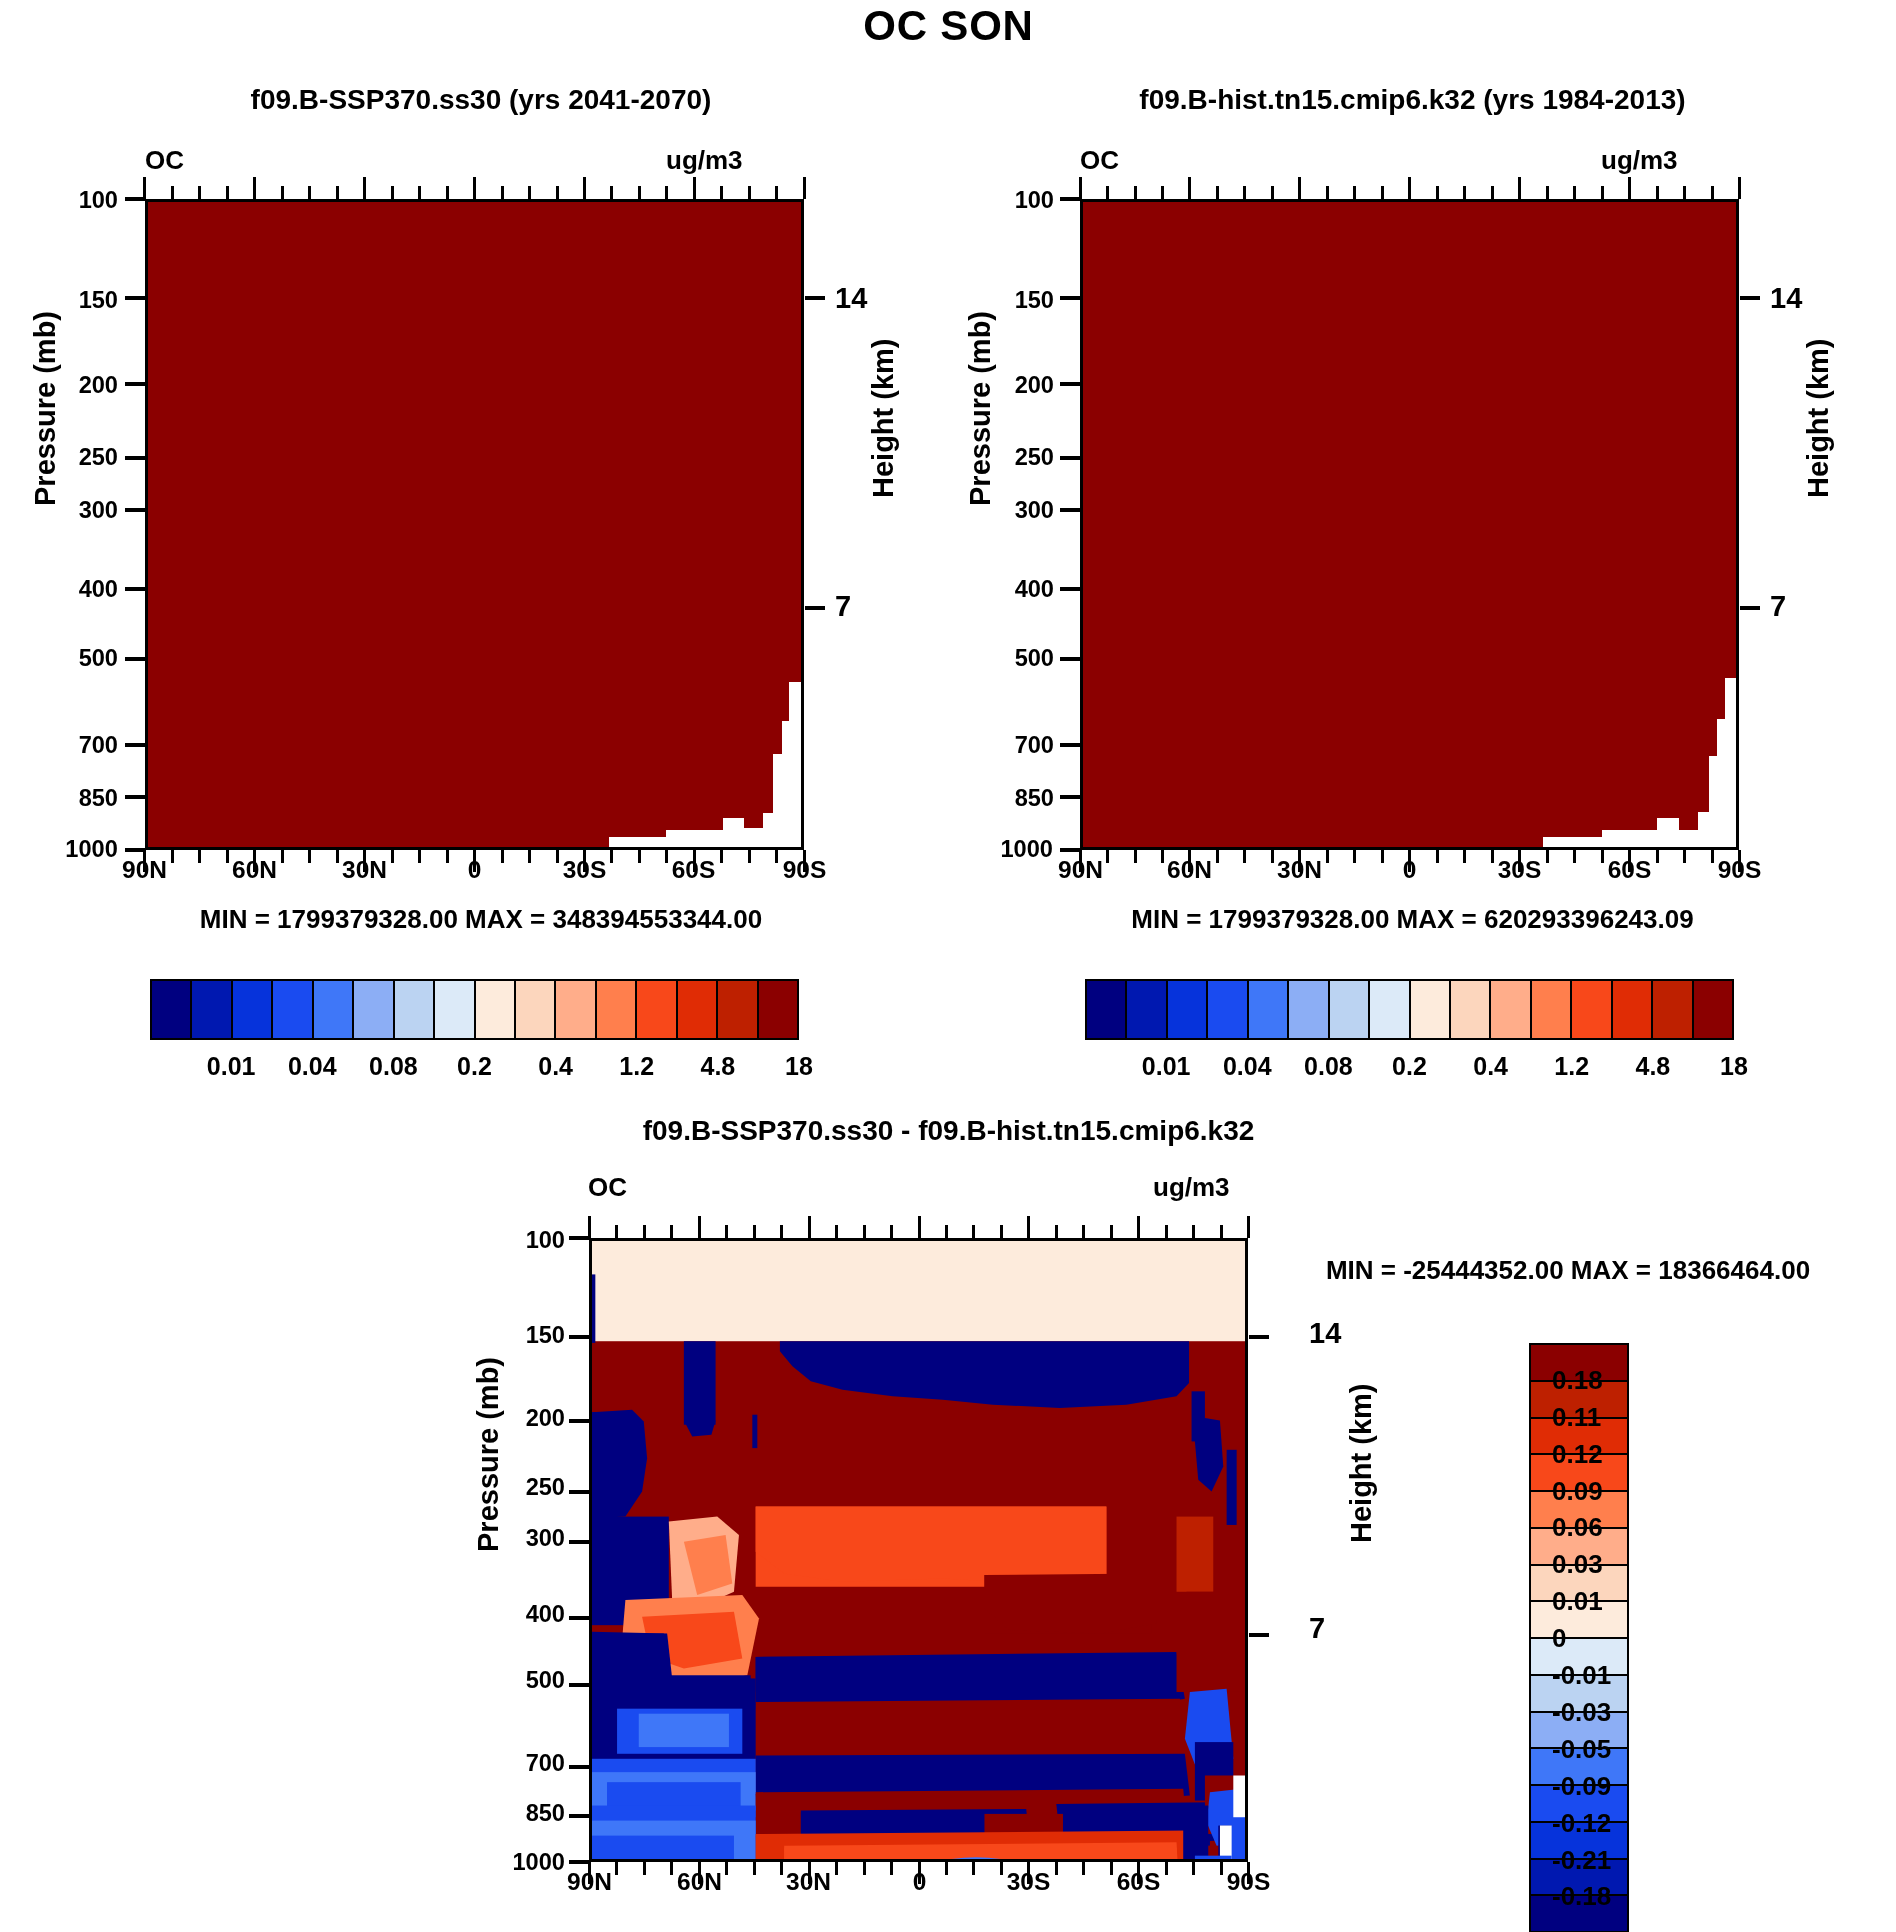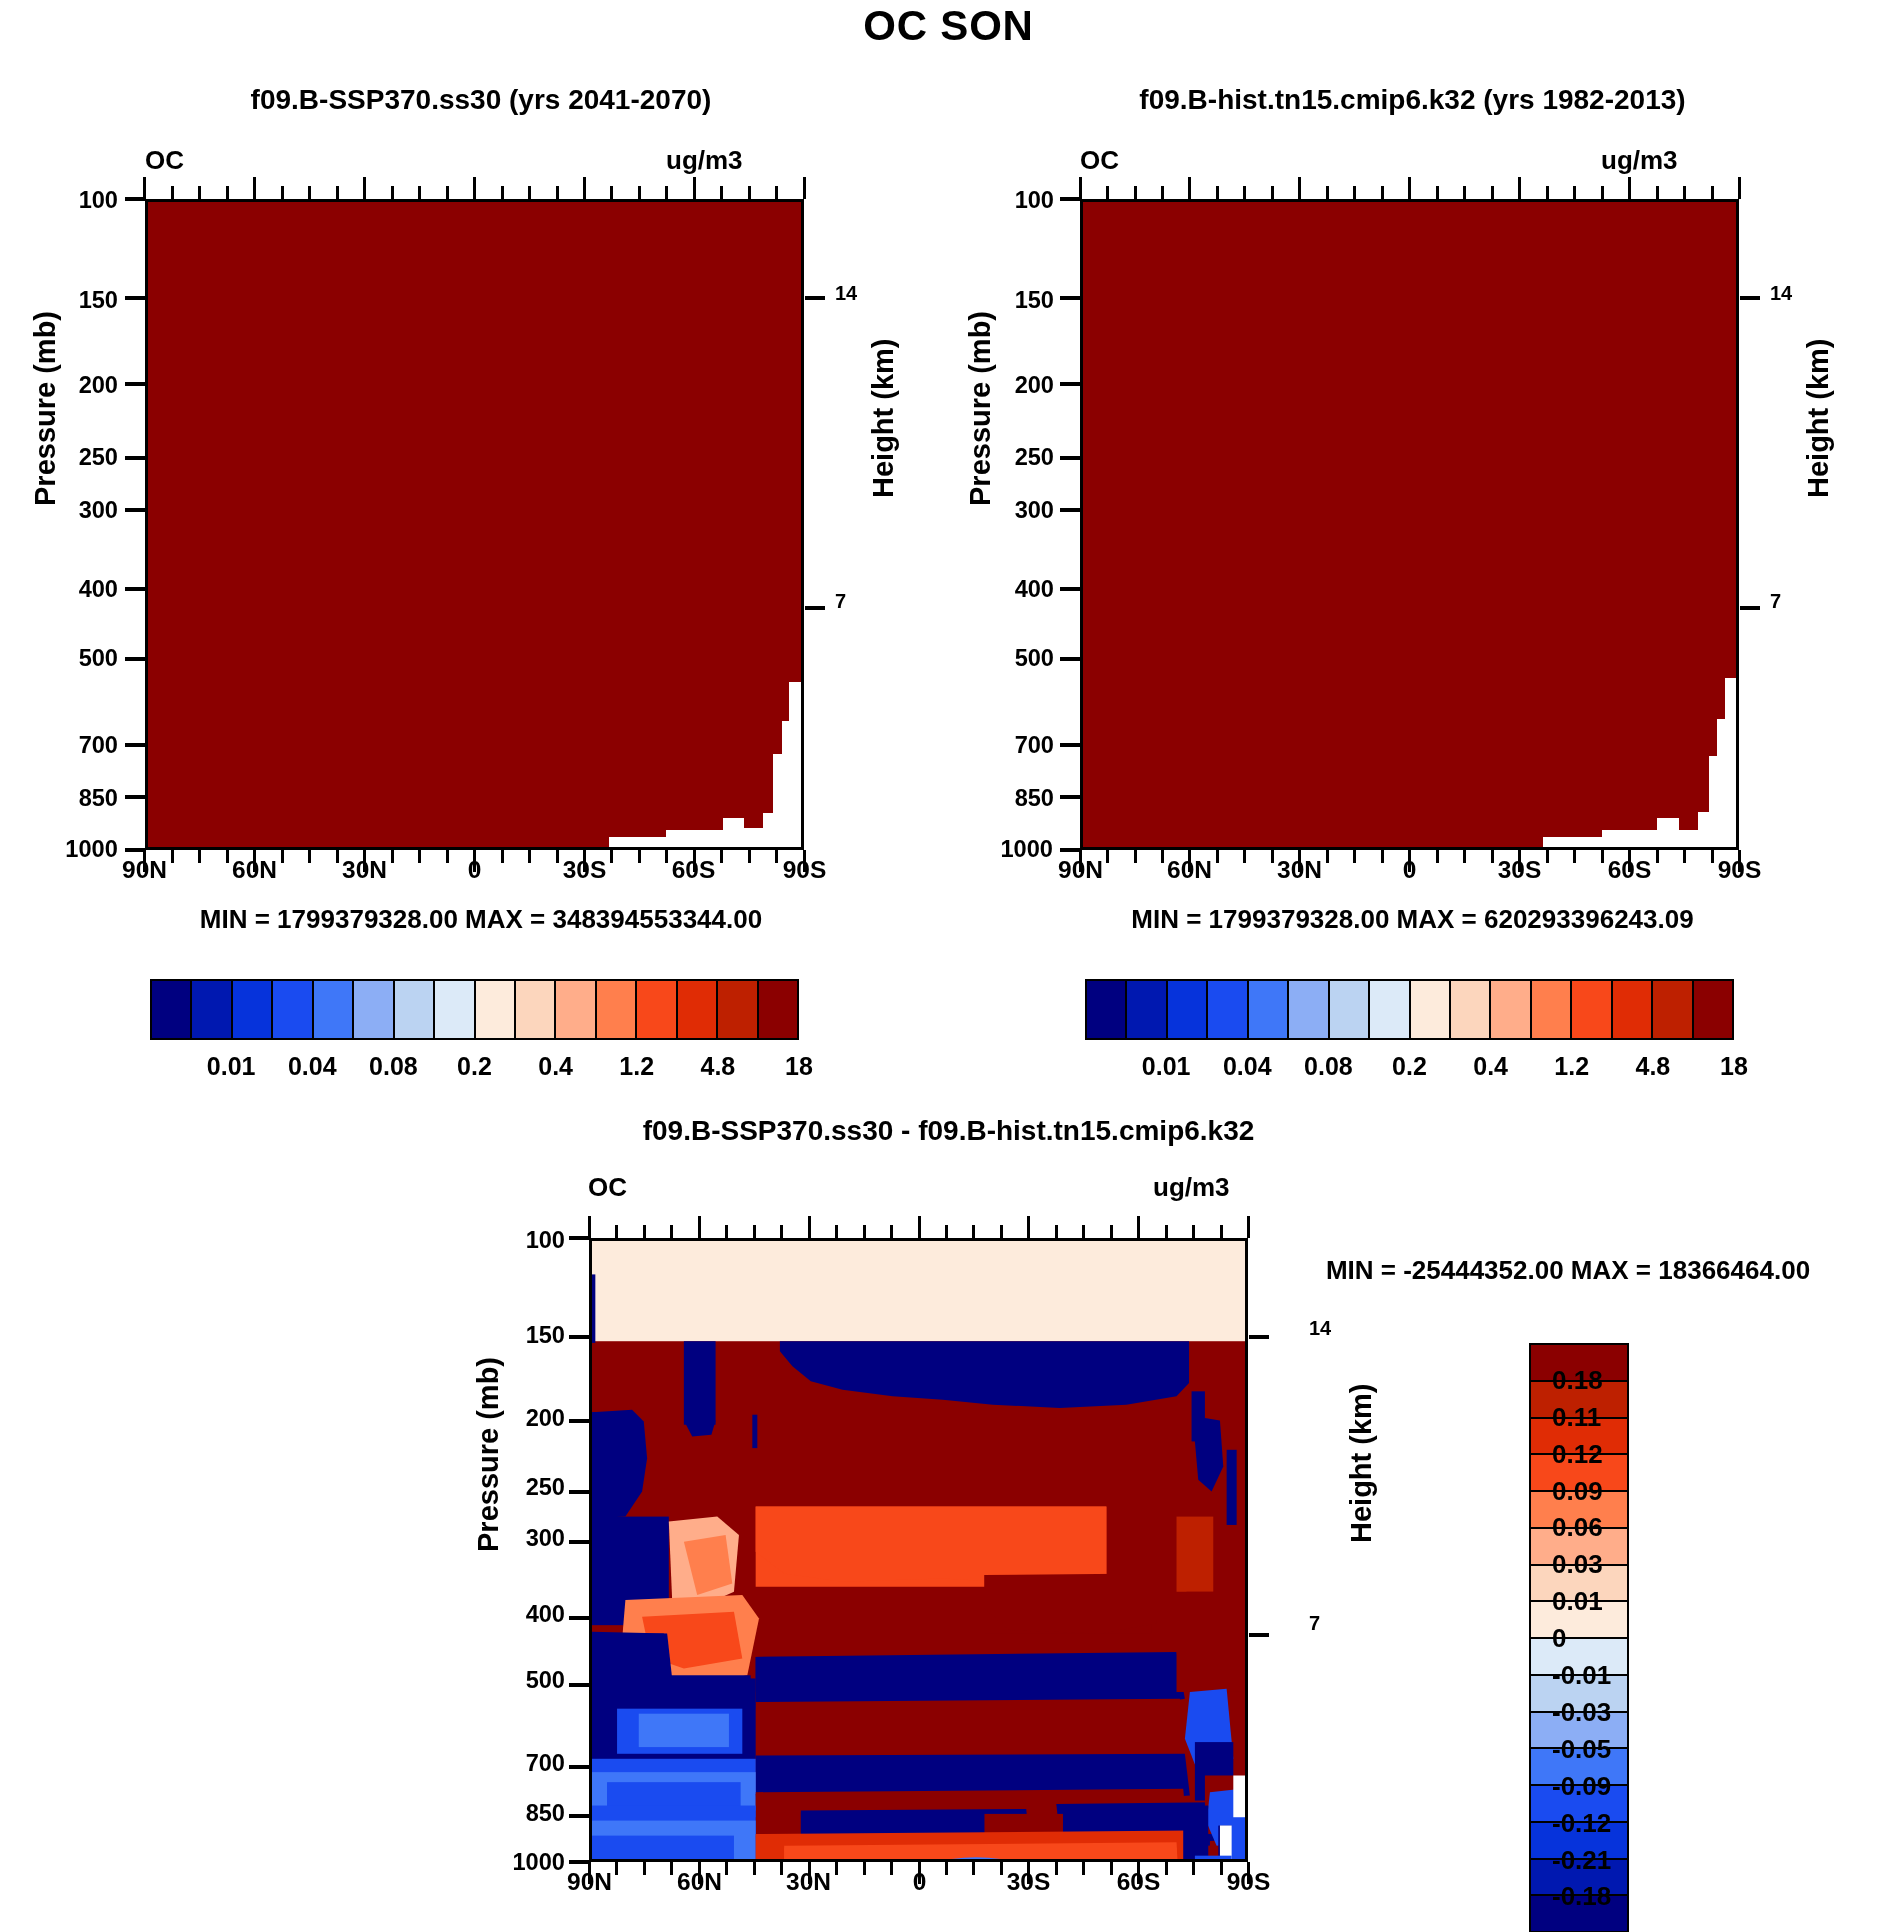--- a/index.html
+++ b/index.html
@@ -14,21 +14,21 @@
     left:0;top:1.7px;width:1897px;text-align:center;
     font-size:42px;font-weight:bold;letter-spacing:0.8px;
   }
   
   .panel-title{font-size:28px;font-weight:bold;text-align:center;}
   
   .corner-lab{font-size:26px;font-weight:bold;}
   
   .ytick{font-size:23.6px;font-weight:bold;text-align:right;}
   .xtick{font-size:24.5px;font-weight:bold;text-align:center;}
-  .rtick{font-size:20px;font-weight:bold;text-align:left;}
+  .rtick{font-size:29px;font-weight:bold;text-align:left;}
   
   .vtitle{
     font-size:29px;font-weight:bold;white-space:nowrap;
     transform-origin:0 0;
   }
   .vtitle.left{transform:rotate(-90deg);}
   .vtitle.right{transform:rotate(-90deg);}
   
   .minmax{font-size:26px;font-weight:bold;text-align:center;white-space:nowrap;}
   
@@ -135,21 +135,21 @@
     <span style="left: 12.5%;">0.01</span>
     <span style="left: 25%;">0.04</span>
     <span style="left: 37.5%;">0.08</span>
     <span style="left: 50%;">0.2</span>
     <span style="left: 62.5%;">0.4</span>
     <span style="left: 75%;">1.2</span>
     <span style="left: 87.5%;">4.8</span>
     <span style="left: 100%;">18</span>
   </div>
 
-<div class="abs panel-title" style="left:978px;top:84px;width:869px;">f09.B-hist.tn15.cmip6.k32 (yrs 1982-2013)</div>
+<div class="abs panel-title" style="left:978px;top:84px;width:869px;">f09.B-hist.tn15.cmip6.k32 (yrs 1984-2013)</div>
 
 <div class="abs corner-lab" style="left:1080px;top:145px;">OC</div>
 <div class="abs corner-lab" style="left:1601px;top:145px;">ug/m3</div>
 
 <div class="abs vtitle left" style="left:964px;top:506px;">Pressure (mb)</div>
 <div class="abs vtitle right" style="left:1802px;top:498px;">Height (km)</div>
 
 <div class="abs ytick" style="left:961px;top:187px;width:93px;">100</div>
 <div class="abs ytick" style="left:961px;top:287px;width:93px;">150</div>
 <div class="abs ytick" style="left:961px;top:372px;width:93px;">200</div>

